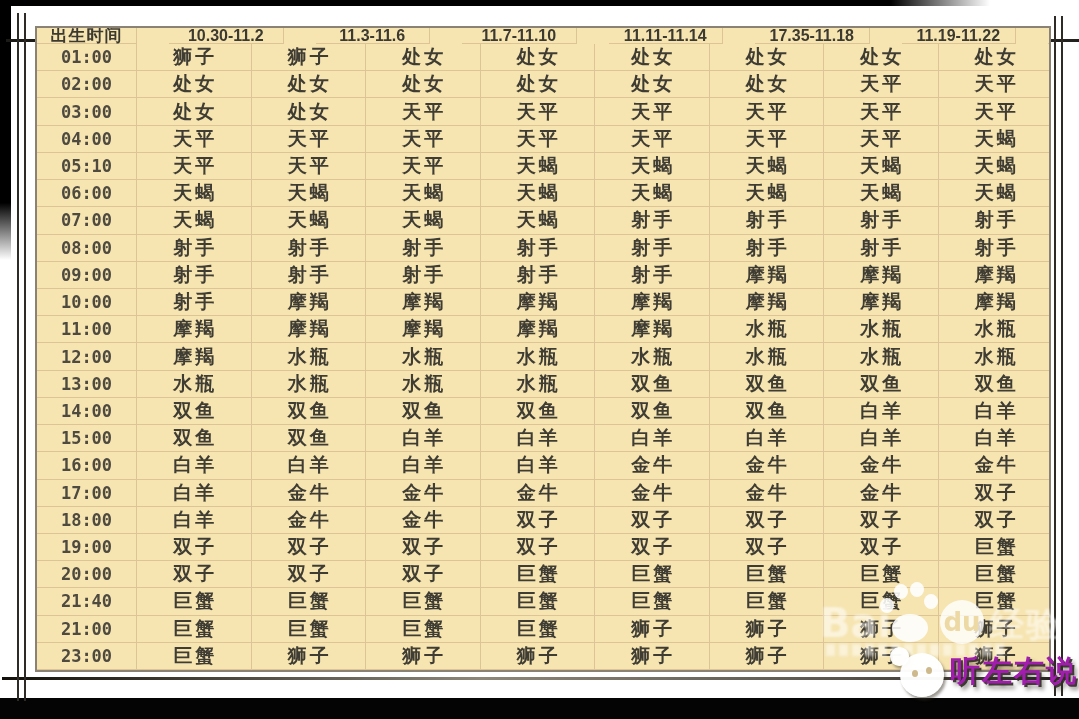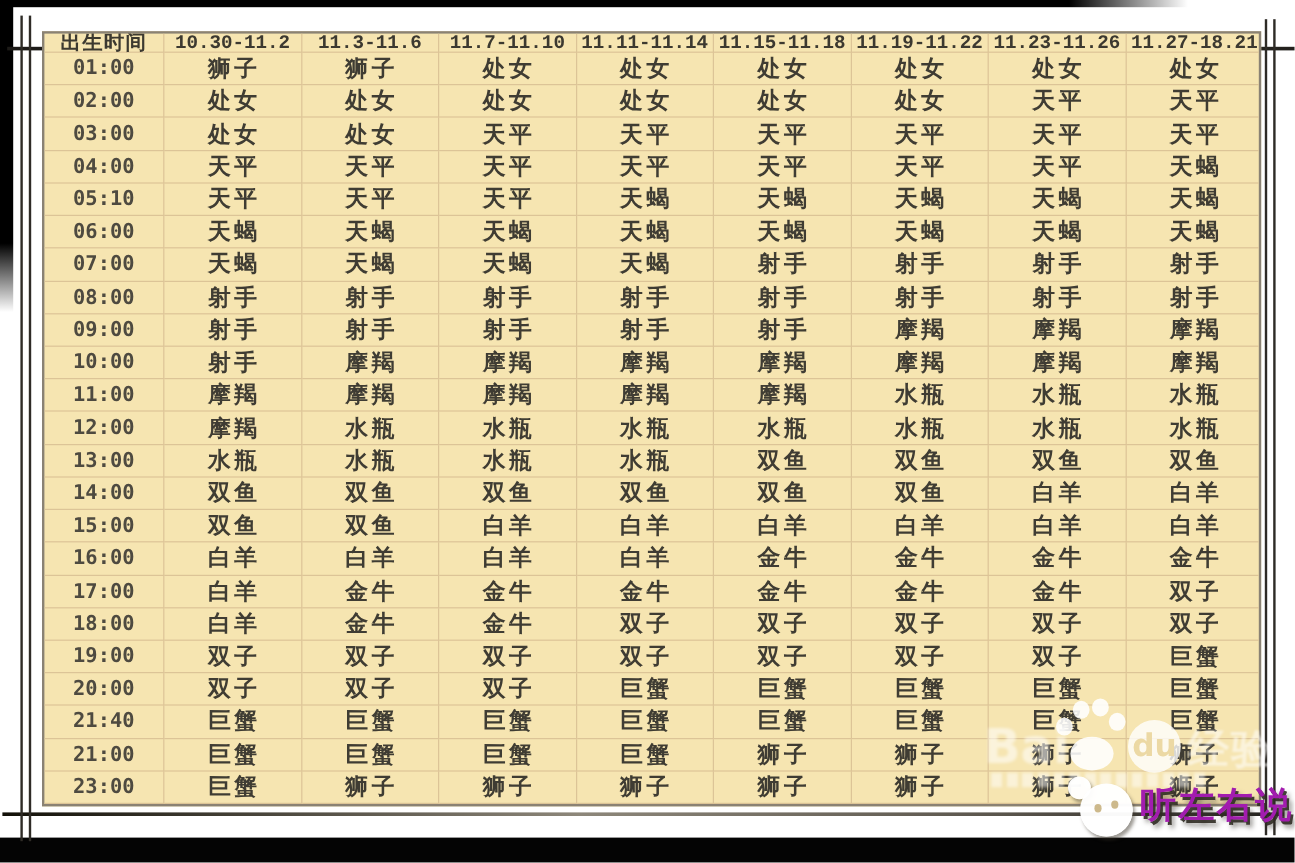--- a/index.html
+++ b/index.html
@@ -19,31 +19,31 @@
   .frame-h-bottom{left:2px;top:677px;width:1068px;
                   background:linear-gradient(90deg,#121008,#8d877a 45%,#5a554c 78%,#23211e);}
   .frame-v{position:absolute;width:9px;z-index:1;border-left:2px solid #2e2b26;border-right:2px solid #2e2b26;box-sizing:border-box;}
   .frame-v-left{left:17px;top:13px;height:688px;}
   .frame-v-right{left:1054px;top:16px;height:680px;}
 
   
   .sheet{position:absolute;left:35px;top:26px;width:1016px;height:646px;z-index:2;
          background:var(--table-bg,#f6e5b1);border:2px solid #8a8274;box-sizing:border-box;
          display:flex;flex-direction:column;overflow:hidden;}
-  .thead{height:16px;display:flex;flex:0 0 auto;}
+  .thead{height:16px;display:flex;flex:0 0 auto;gap:32px;}
   .tbody{flex:1;display:flex;flex-direction:column;}
   .trow{flex:1;display:flex;}
   .cell{flex:0 0 auto;display:flex;align-items:center;justify-content:center;
         border-right:1px solid var(--grid,#dcc497);border-bottom:1px solid var(--grid,#dcc497);
         box-sizing:border-box;white-space:nowrap;overflow:visible;}
   .cell.time{width:100px;font-family:"DejaVu Sans Mono","Liberation Mono",monospace;
              font-size:17px;font-weight:600;color:#4e4a40;}
   .cell.sign{width:114.5px;font-size:19px;font-weight:600;color:#3f3c33;
              letter-spacing:3px;padding-left:3px;}
-  .cell.th{font-family:Liberation Mono, monospace;font-weight:700;color:#3c3930;}
+  .cell.th{font-family:Liberation Sans, sans-serif;font-weight:700;color:#3c3930;}
   .cell.th.time{font-family:"DejaVu Sans",sans-serif;font-size:17px;letter-spacing:1px;}
   .cell.th.date{width:114.5px;font-size:16px;}
 
   
   .wm-baidu{position:absolute;z-index:3;left:818px;top:580px;width:250px;height:80px;pointer-events:none;}
   .wm-bai{position:absolute;left:2px;top:20px;font-size:40px;font-weight:bold;
           color:rgba(255,255,255,0.55);filter:blur(1.2px);}
   .paw{position:absolute;left:62px;top:2px;width:60px;height:62px;filter:blur(0.6px);}
   .paw .pad{position:absolute;left:12px;top:32px;width:36px;height:28px;border-radius:50%;
             background:rgba(255,255,255,0.88);}
@@ -82,21 +82,21 @@
   <div class="frame-v frame-v-left"></div>
   <div class="frame-v frame-v-right"></div>
 
   <div class="sheet">
     <div class="thead">
         <div class="cell th time">出生时间</div>
         <div class="cell th date">10.30-11.2</div>
         <div class="cell th date">11.3-11.6</div>
         <div class="cell th date">11.7-11.10</div>
         <div class="cell th date">11.11-11.14</div>
-        <div class="cell th date">11.15-11.18</div>
+        <div class="cell th date">17.35-11.18</div>
         <div class="cell th date">11.19-11.22</div>
         <div class="cell th date">11.23-11.26</div>
         <div class="cell th date">11.27-18.21</div>
       </div>
     <div class="tbody">
         <div class="trow">
           <div class="cell time">01:00</div>
           <div class="cell sign">狮子</div>
           <div class="cell sign">狮子</div>
           <div class="cell sign">处女</div>

